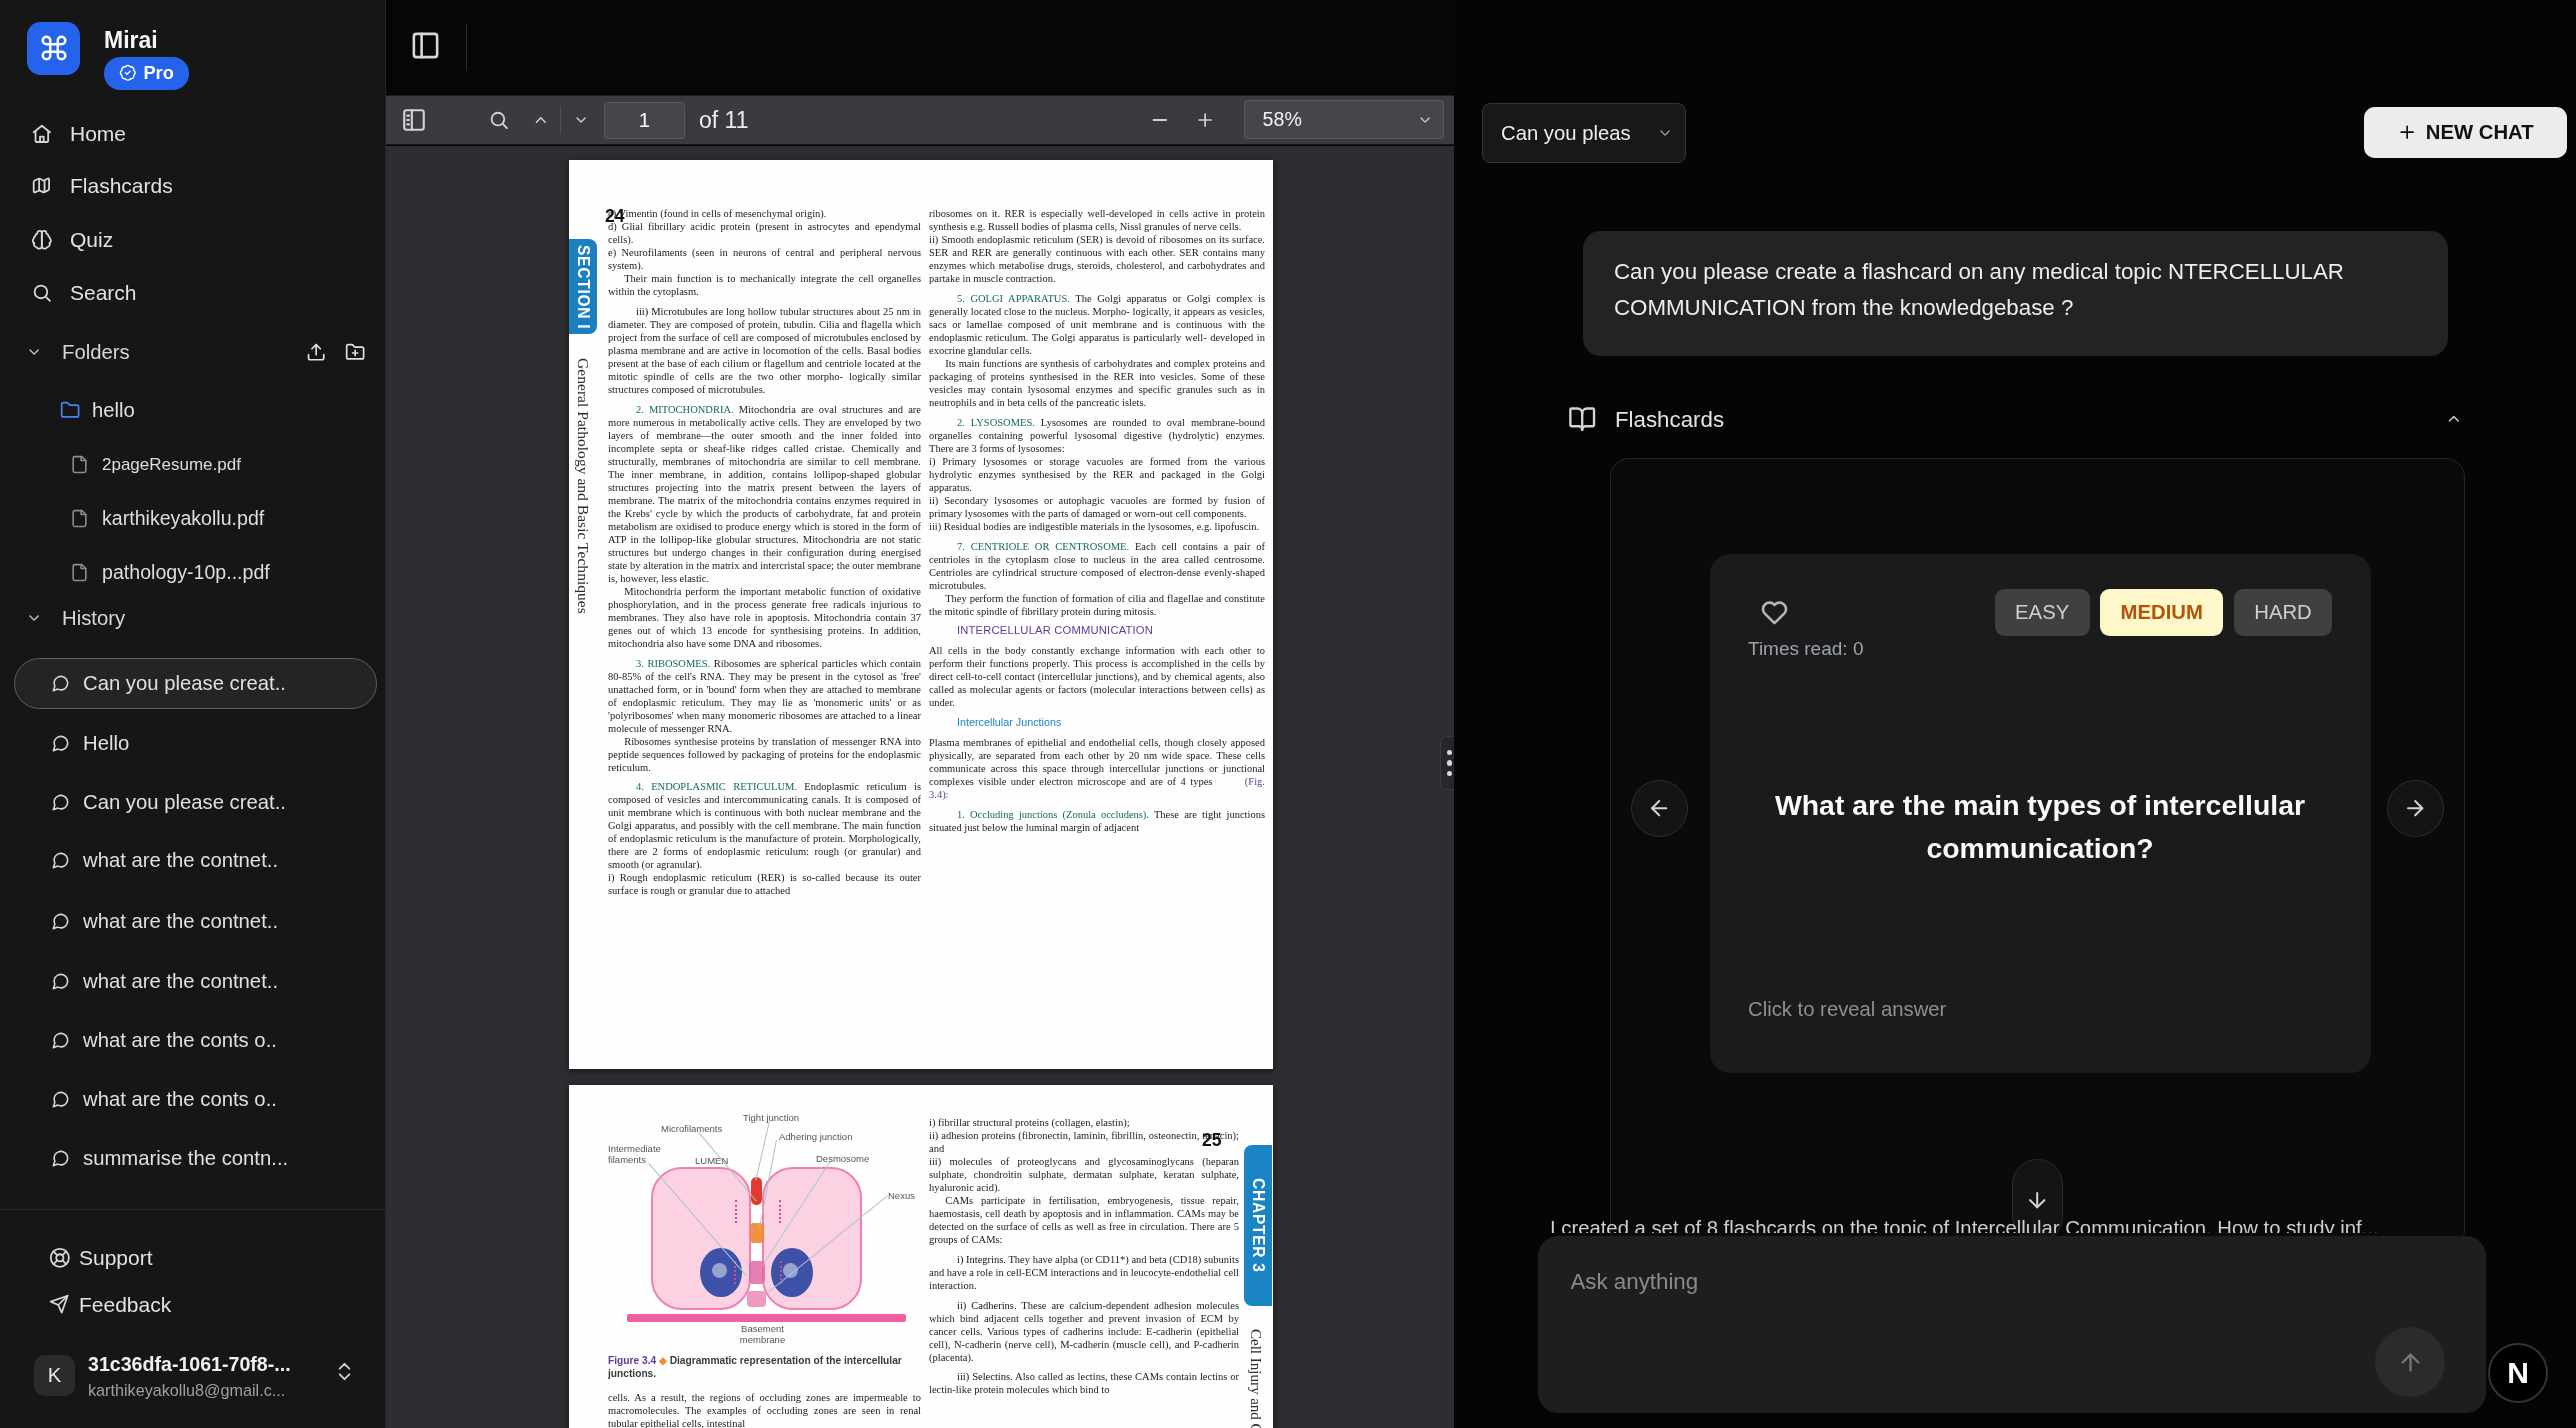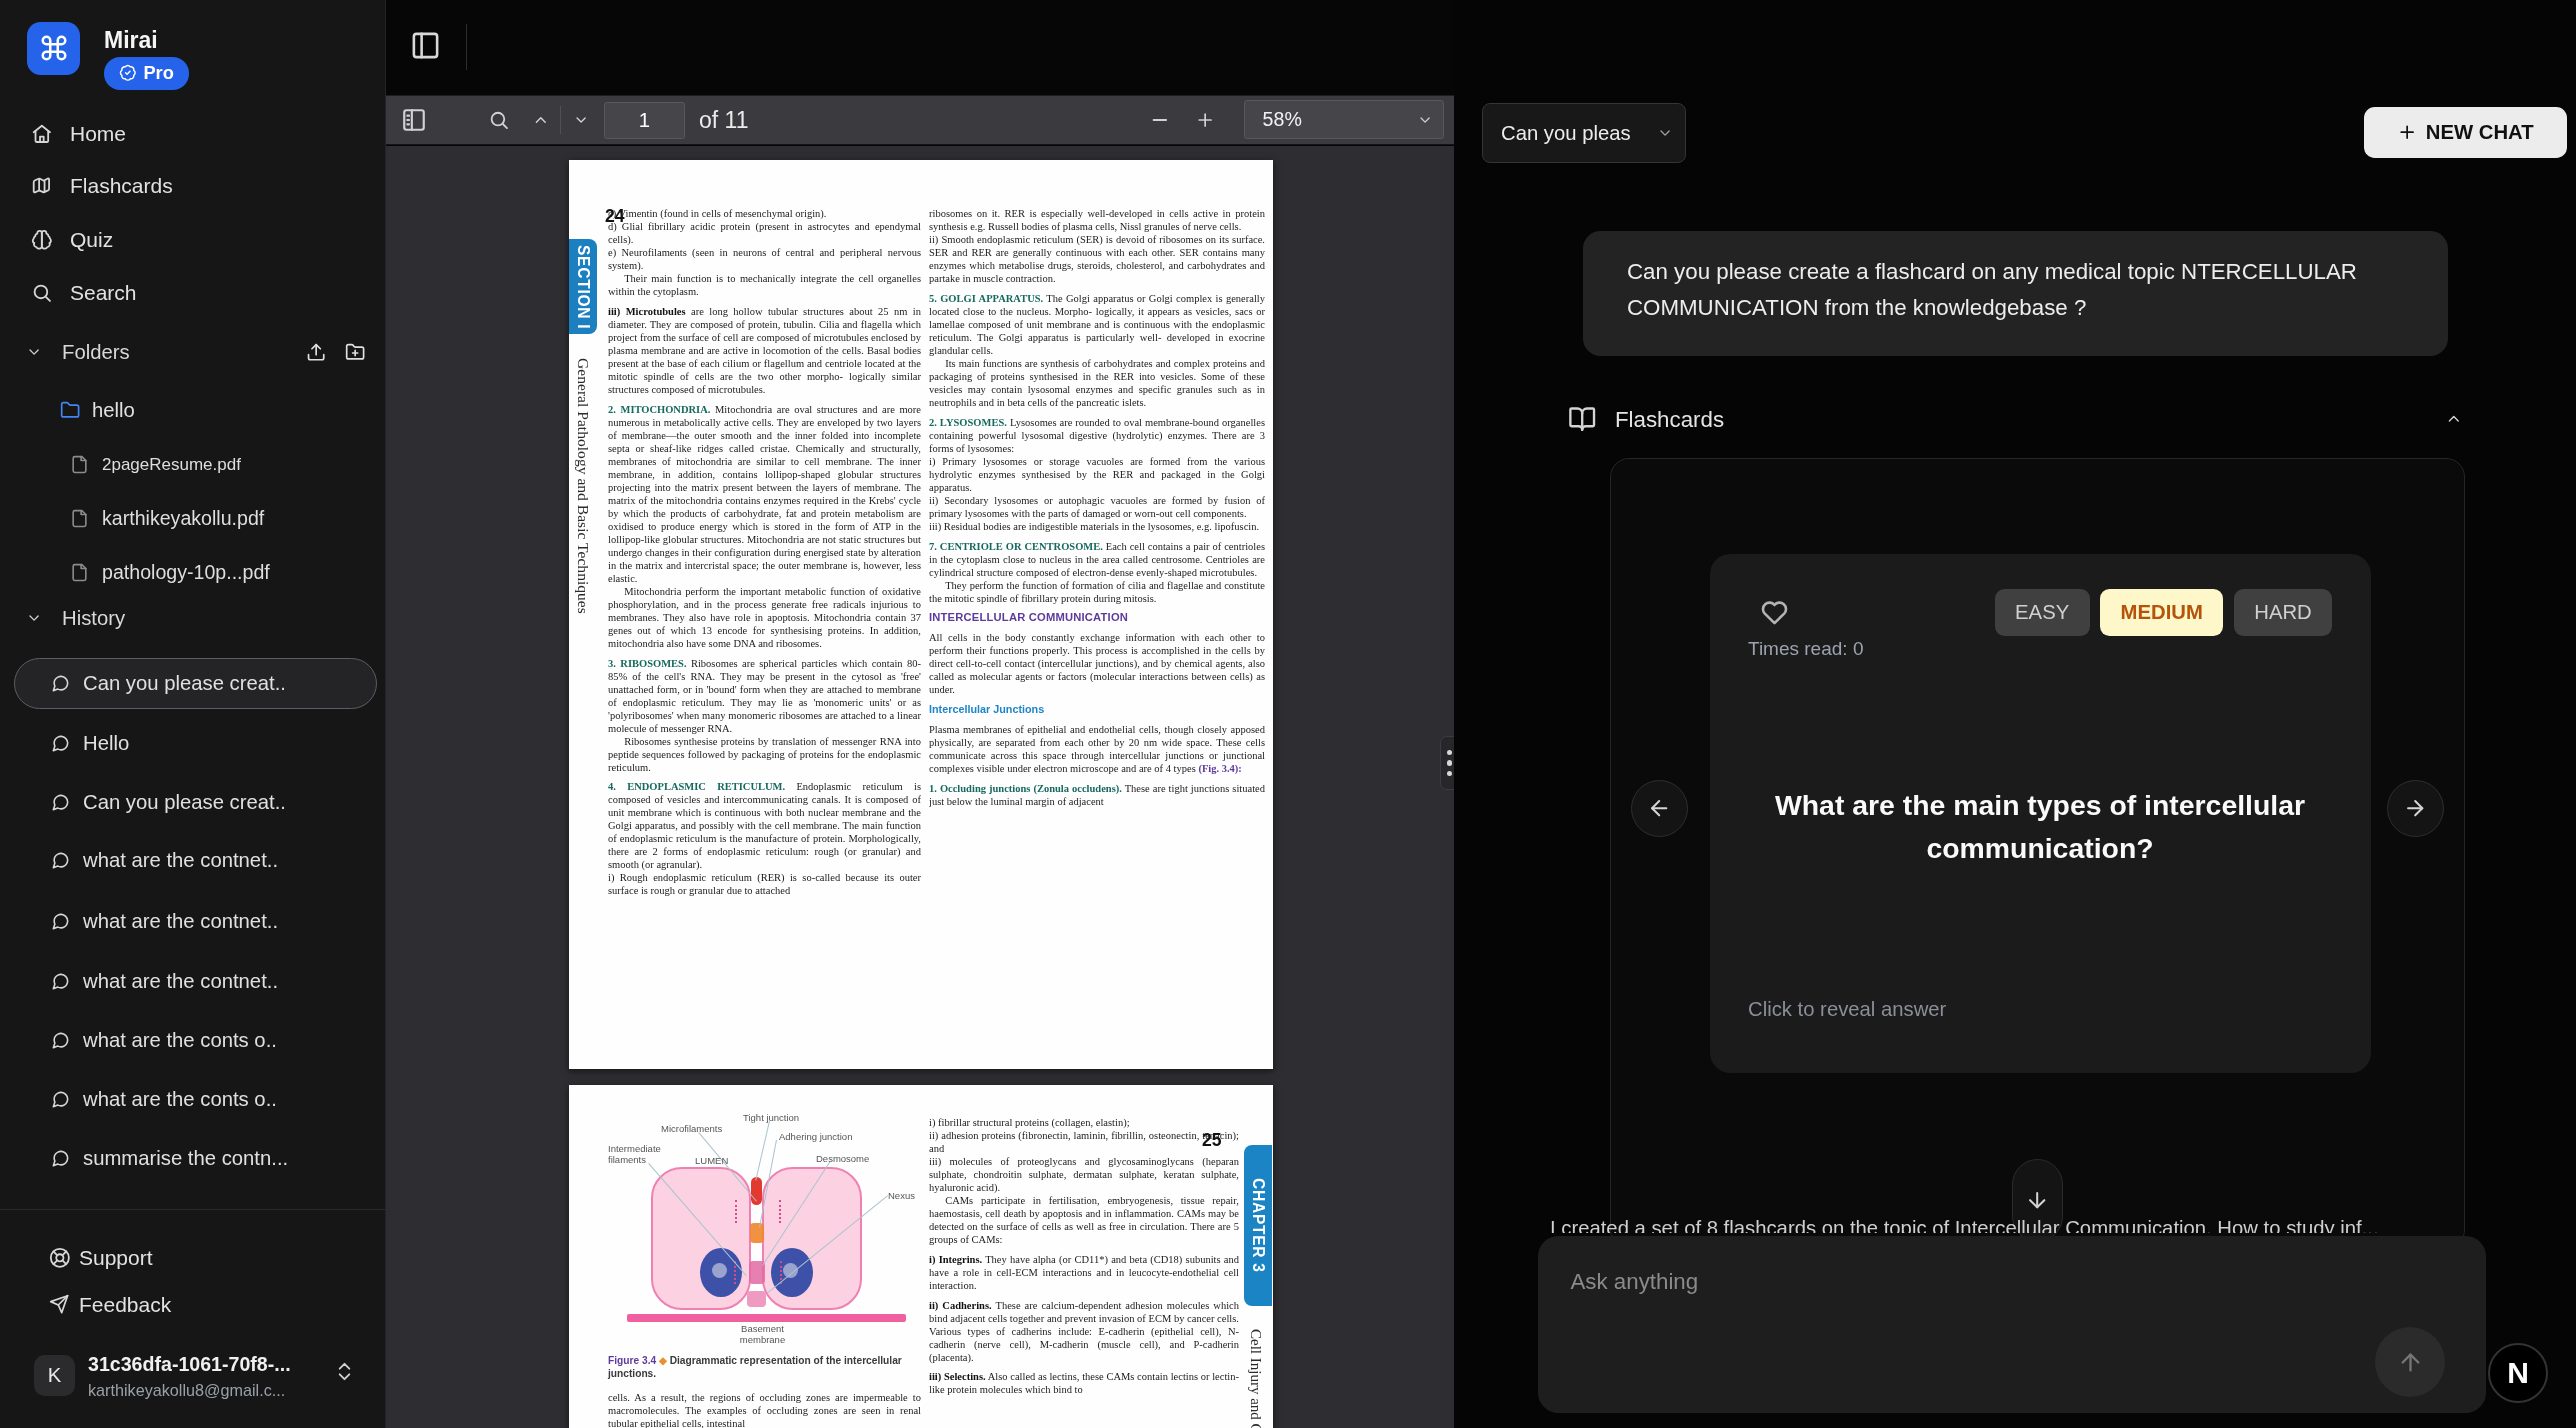--- a/index.html
+++ b/index.html
@@ -74,21 +74,21 @@
   #p1-margin { left:5.4px; top:198px; }
   #p2-margin { left:678px; top:244px; font-size:15px; }
   .col { position:absolute; overflow:hidden; }
   #p1-left  { left:39px;  top:47px; width:313px; height:846px; }
   #p1-right { left:360px; top:47px; width:336px; height:846px; }
   #p2-left-bottom { left:39px; top:306px; width:313px; height:41px; }
   #p2-right { left:360px; top:31px; width:310px; height:315px; }
   .tb { font:10.5px/13px "Liberation Serif", serif; color:#1b1b1b; text-align:justify; }
   .tb.gap { margin-top:6.8px; }
   .tb.ind { text-indent:16.2px; }
-  .hd { font-weight:bold; }
+  .hd { font-weight:normal;margin-left:28px; }
   .teal { color:#15695e; }
   .pu { color:#5e3a9c; }
   .ph { color:#5e3a9c; font-family:"Liberation Sans", sans-serif; font-size:11.2px; letter-spacing:0.2px; }
   .bh { color:#1d85c8; font-family:"Liberation Sans", sans-serif; font-size:10.8px; }
   .plain { color:#111; }
 
   
   #fig34 { position:absolute; left:39px; top:35px; width:313px; height:223px; }
   .cellshape { position:absolute; width:100px; height:143px; background:#fcd2e2;
                border:2px solid #f080b2; border-radius:31px; top:47px; }
@@ -119,21 +119,21 @@
   #chat { position:absolute; left:1454px; top:0; width:1122px; height:1428px; background:#050505; }
   #chat-dd { position:absolute; left:28.4px; top:103px; width:204px; height:60px; background:#181818;
              border:0.7px solid #353535; border-radius:8.1px; color:#ededed; font-size:20.3px;
              display:flex; align-items:center; padding:0 17.6px; }
   #chat-dd .chev { position:absolute; right:12.2px; color:#a3a3a3; }
   #new-chat { position:absolute; left:910px; top:107px; width:203px; height:51px; background:#ececec;
               border-radius:10.8px; color:#111; font-size:20.3px; font-weight:bold;
               display:flex; align-items:center; justify-content:center; gap:8.1px; }
   #msg-bubble { position:absolute; left:129px; top:231px; width:865px; height:125px; background:#232323;
                 border-radius:17.6px; color:#ededed; font-size:22.3px; line-height:36px;
-                padding:23px 44px; }
+                padding:23px 31px; }
   #fc-head-icon { position:absolute; left:114px; top:405px; color:#d4d4d4; }
   #fc-head-label { position:absolute; left:161px; top:407px; font-size:22.3px; color:#e5e5e5; }
   #fc-collapse { position:absolute; left:991px; top:410px; color:#cfcfcf; }
   #fc-outer { position:absolute; left:156px; top:458px; width:855px; height:791px;
               border:1.4px solid #262626; border-radius:19px; background:#0a0a0a; }
   #fc-card { position:absolute; left:99px; top:95px; width:661px; height:519px;
              background:#1b1b1b; border-radius:20.3px; }
   #fc-heart { position:absolute; left:49px; top:42px; color:#b3b3b3; }
   #pill-row { position:absolute; right:39px; top:35px; display:flex; gap:10.8px; }
   .pill { height:47px; padding:0 20.3px; border-radius:9.5px; background:#404040; color:#d0d0d0;

